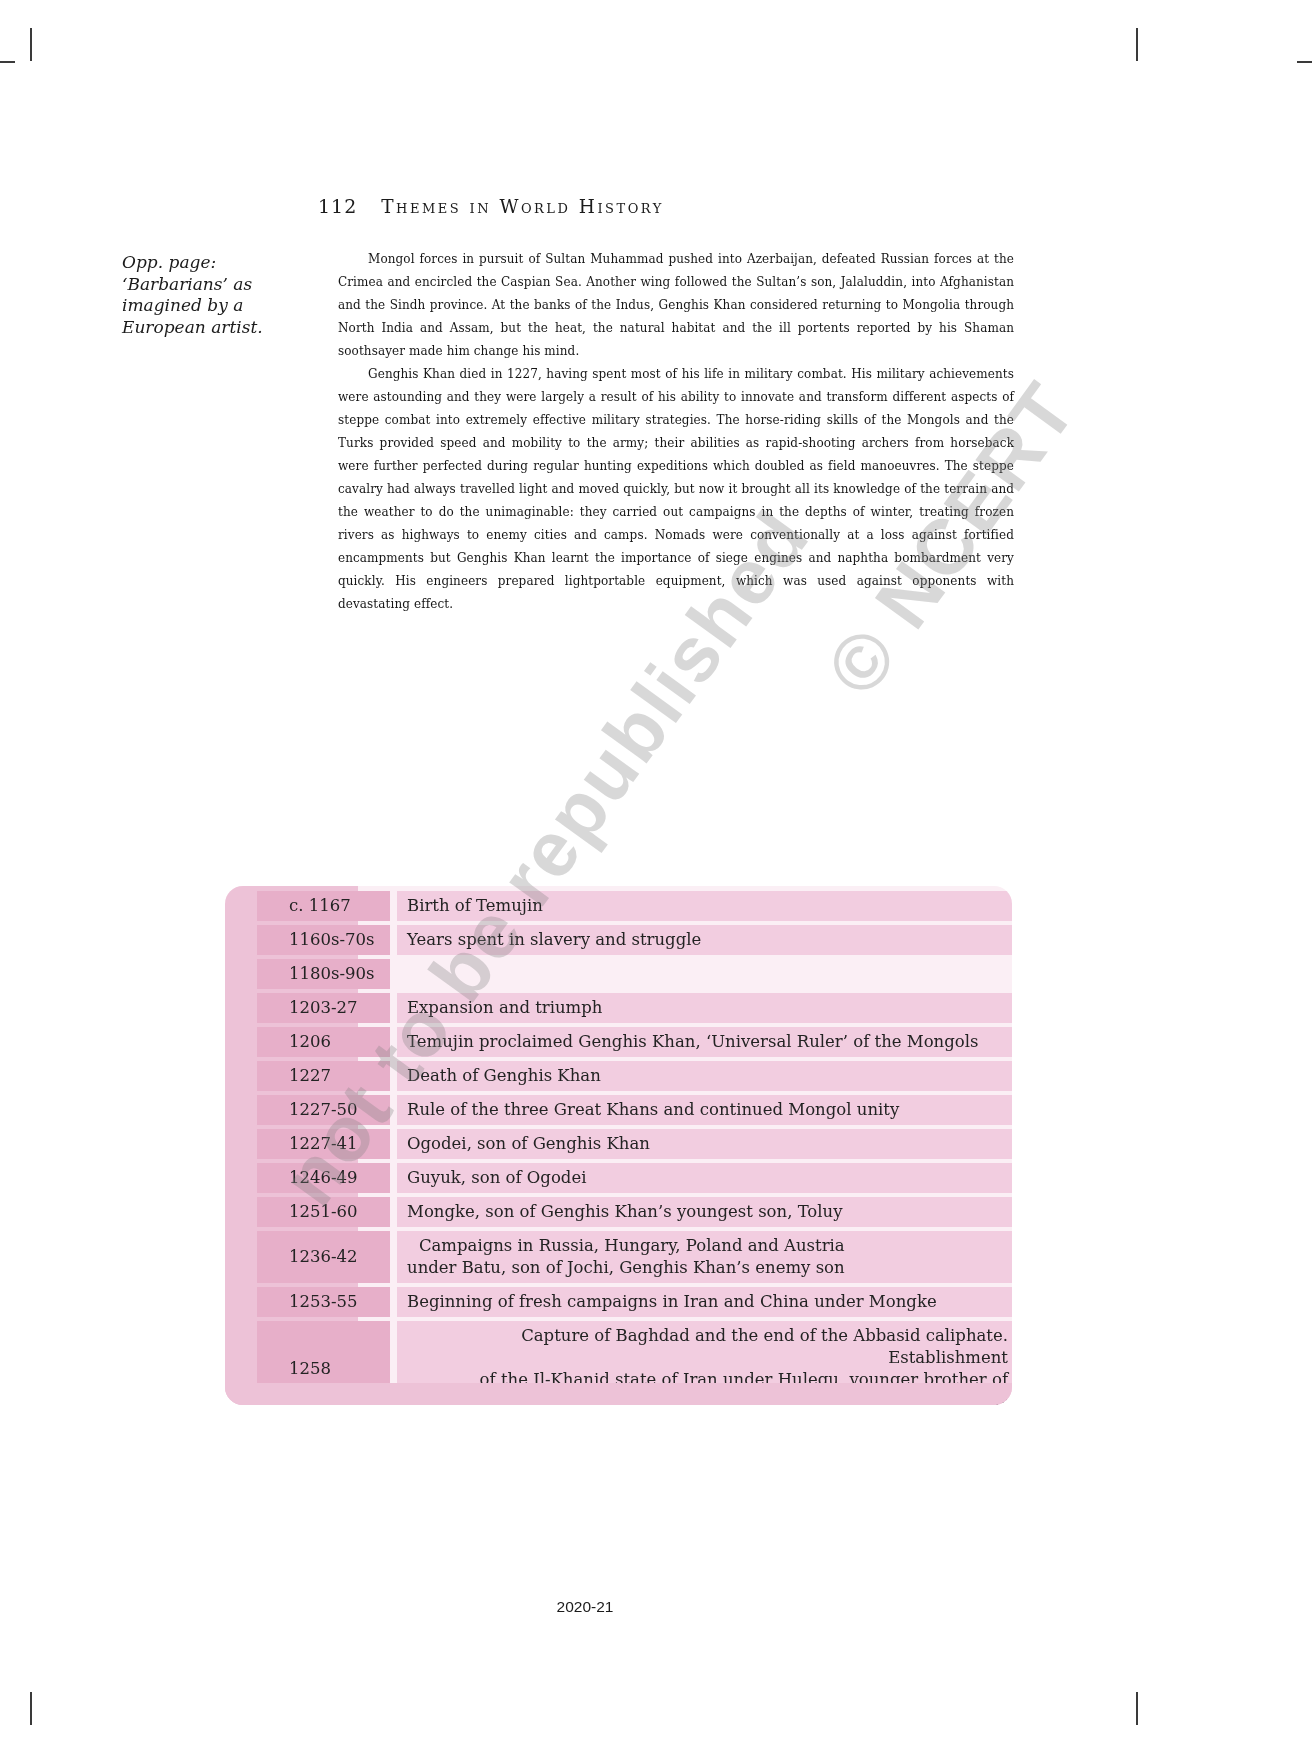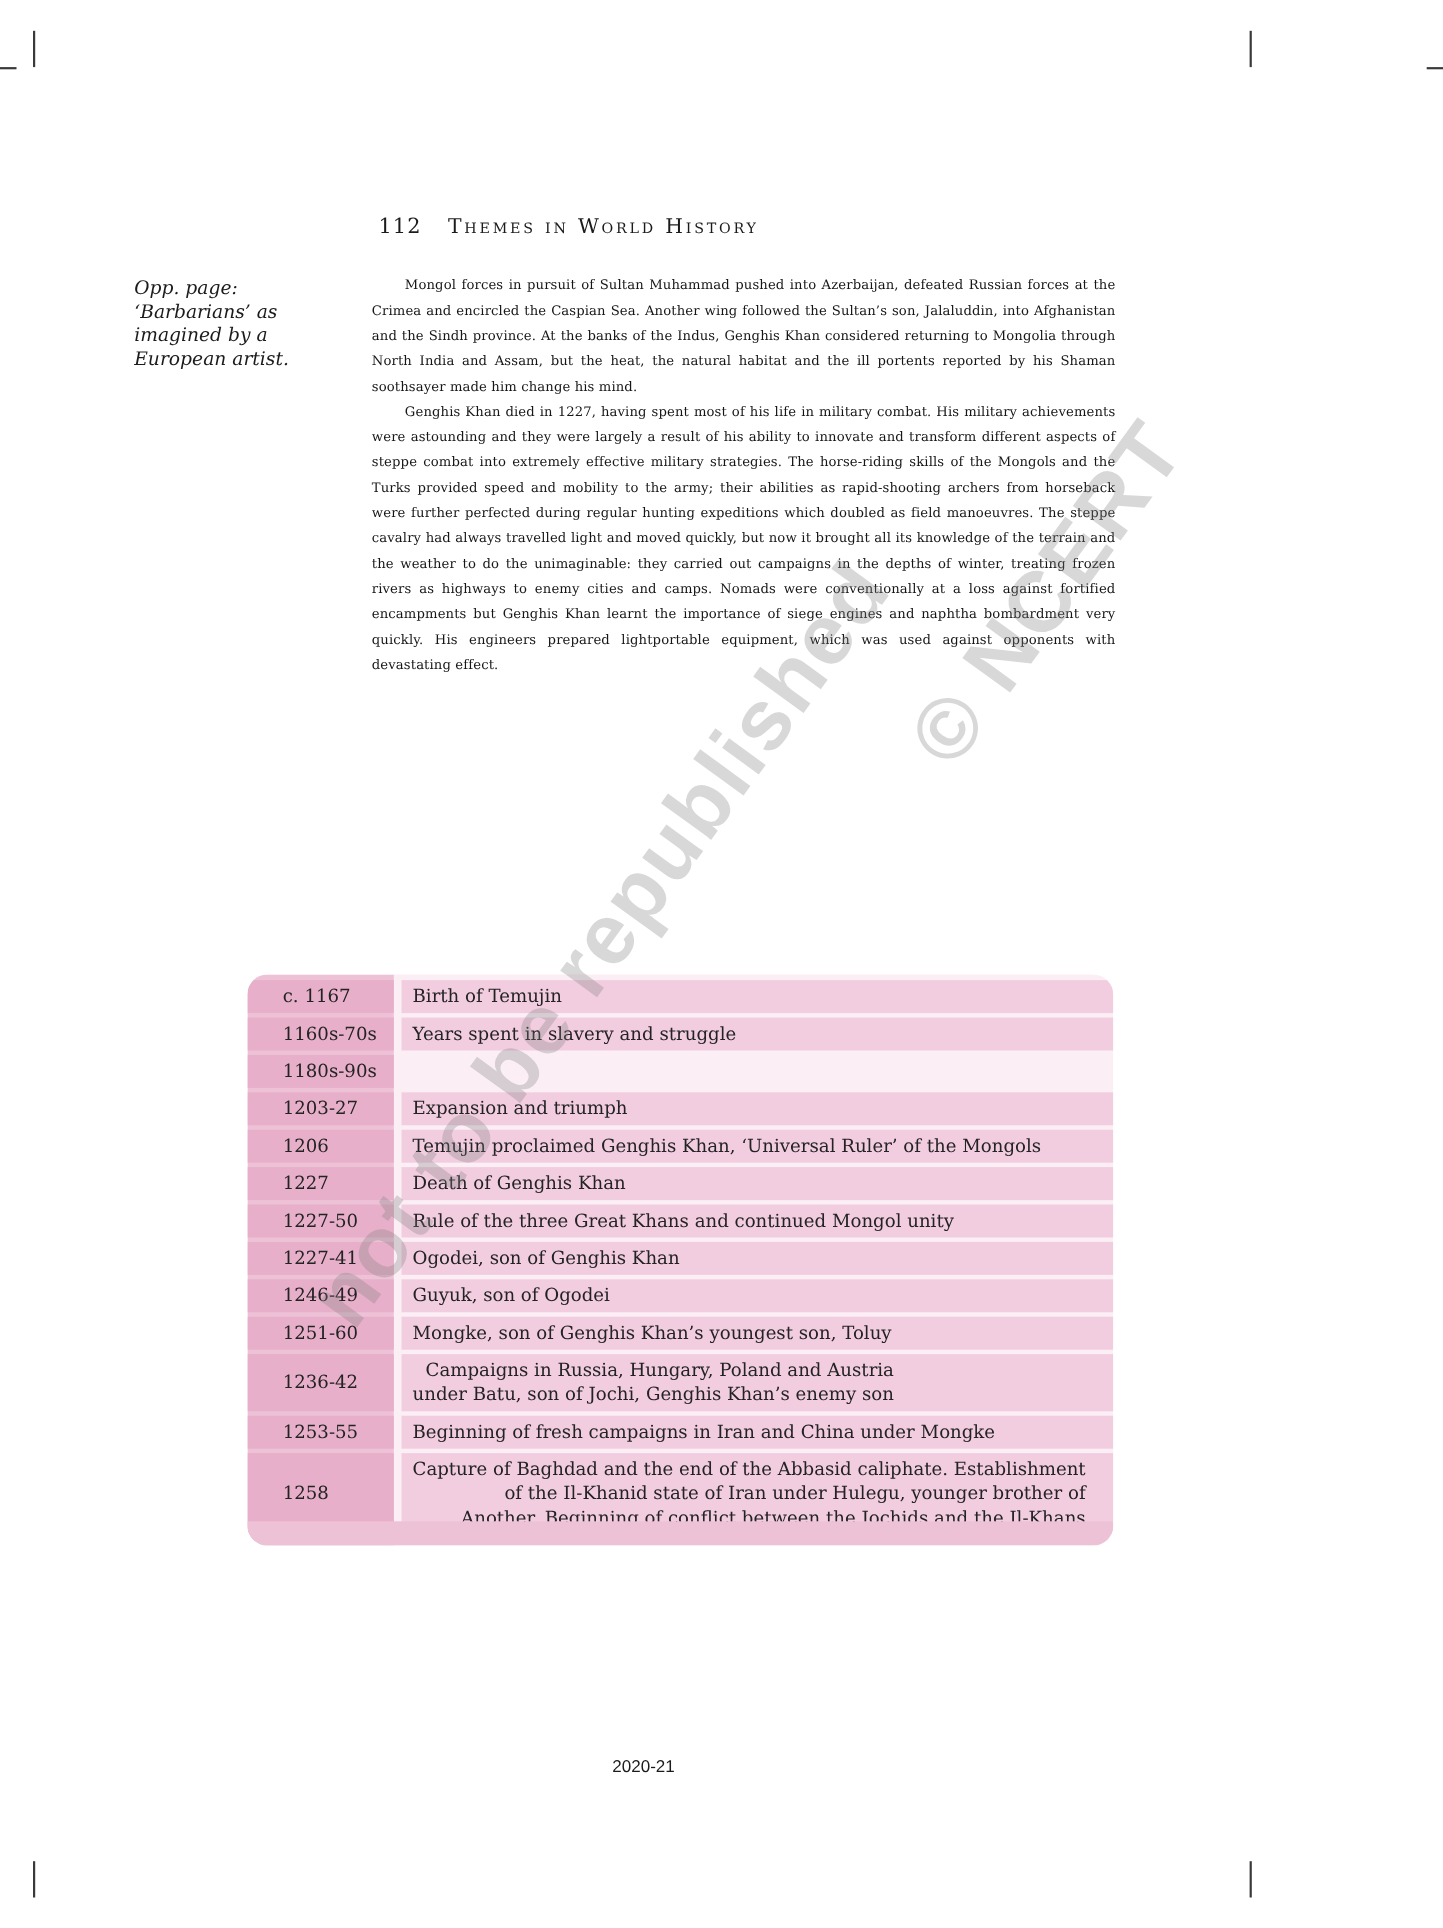--- a/index.html
+++ b/index.html
@@ -12,21 +12,21 @@
     color:#161616;
     overflow:hidden;
   }
 
   
   .crop { position:absolute; background:#3a3a3a; }
   .crop.v { width:2px; height:33px; }
   .crop.h { width:15px; height:2px; }
 
   
-  .header { position:absolute; left:344px; top:195px; font-size:19px; color:#1b1b1b; white-space:nowrap; }
+  .header { position:absolute; left:318px; top:195px; font-size:19px; color:#1b1b1b; white-space:nowrap; }
   .header .num { letter-spacing:1px; margin-right:24px; }
   .header .title { font-variant:small-caps; letter-spacing:2.5px; font-size:18.5px; }
 
   
   .margin-note {
     position:absolute; left:122px; top:252px; width:170px;
     font-style:italic; font-size:17px; line-height:21.5px;
     white-space:pre-line; color:#1b1b1b;
   }
 
@@ -41,21 +41,21 @@
   
   .timeline {
     position:absolute; left:225px; top:886px; width:787px; height:519px;
     background:var(--container-bg);
     border-radius:18px; overflow:hidden;
   }
   .timeline .strip {
     position:absolute; left:0; top:0; width:133px; height:100%;
     background:var(--column-strip-bg);
   }
-  .timeline .rows { position:relative; padding-top:5px; }
+  .timeline .rows { position:relative; padding-top:5px;margin-left:32px; }
   .t-row { display:flex; margin-bottom:4px; align-items:stretch; }
   .t-year {
     width:133px; box-sizing:border-box; flex:none;
     background:var(--row-year-bg);
     padding:4px 6px 4px 32px;
     font-size:16.5px; line-height:22px;
     display:flex; align-items:center;
     color:#232323;
   }
   .t-gap { width:7px; flex:none; }

